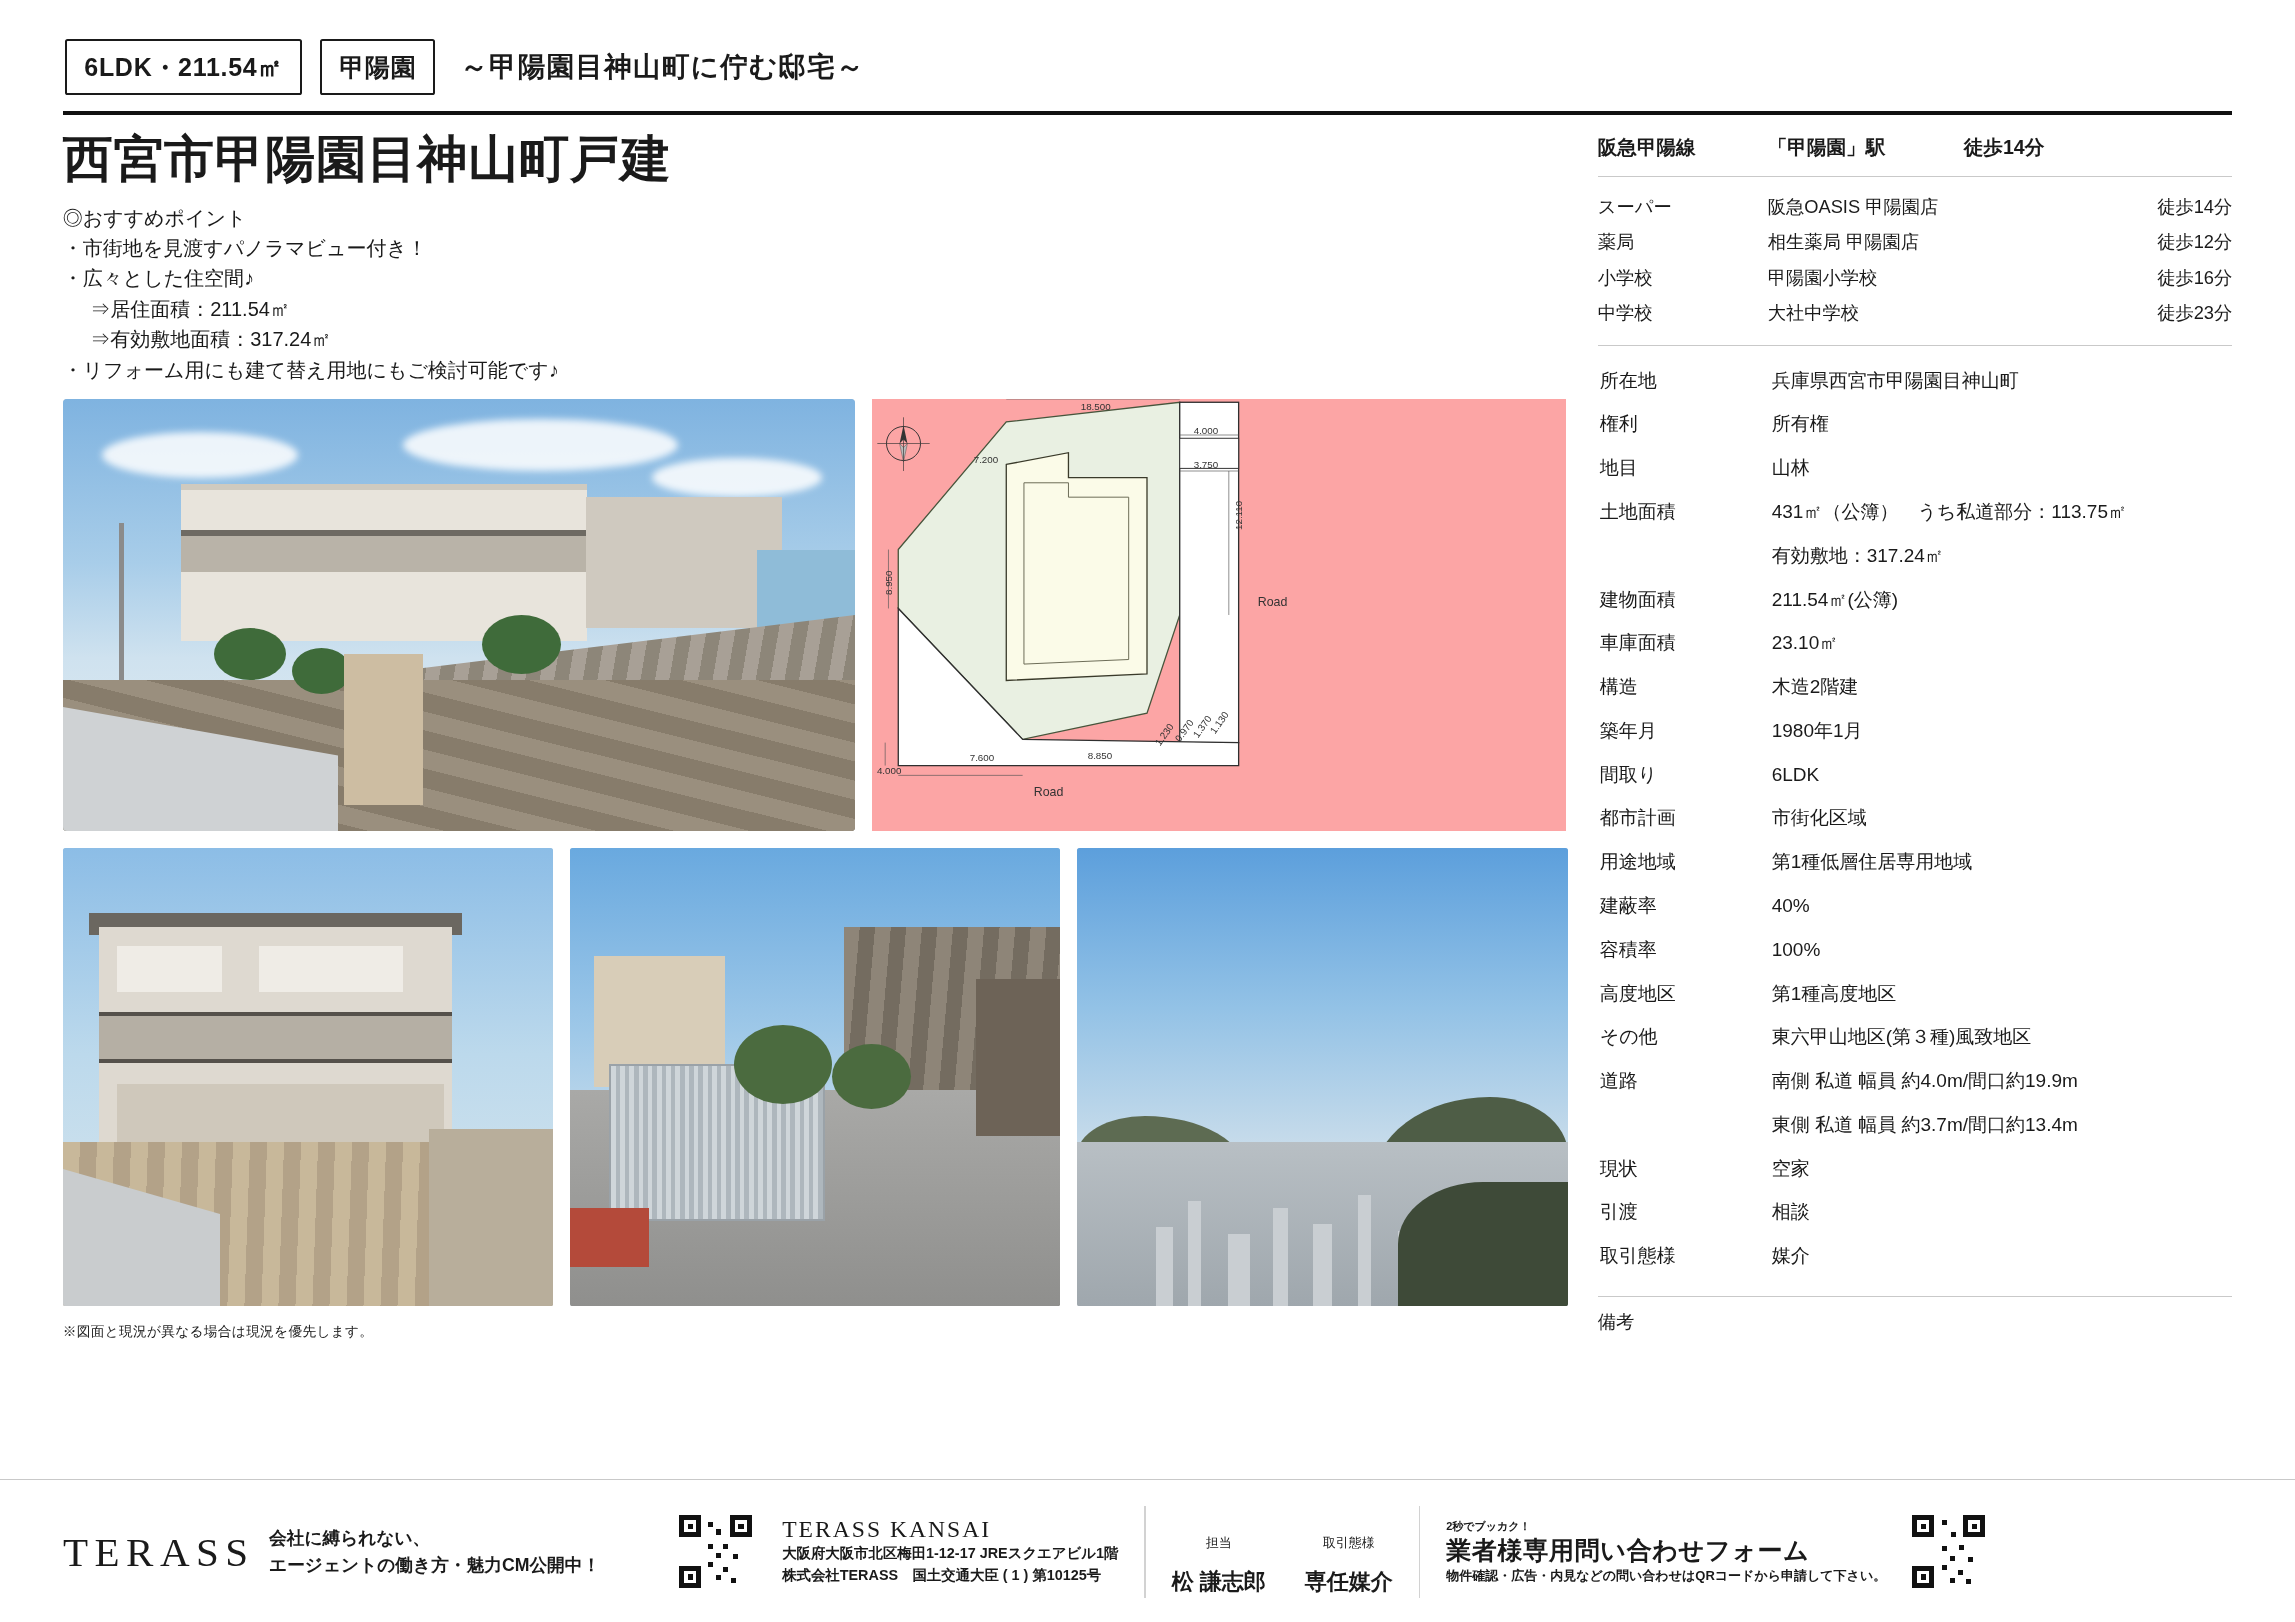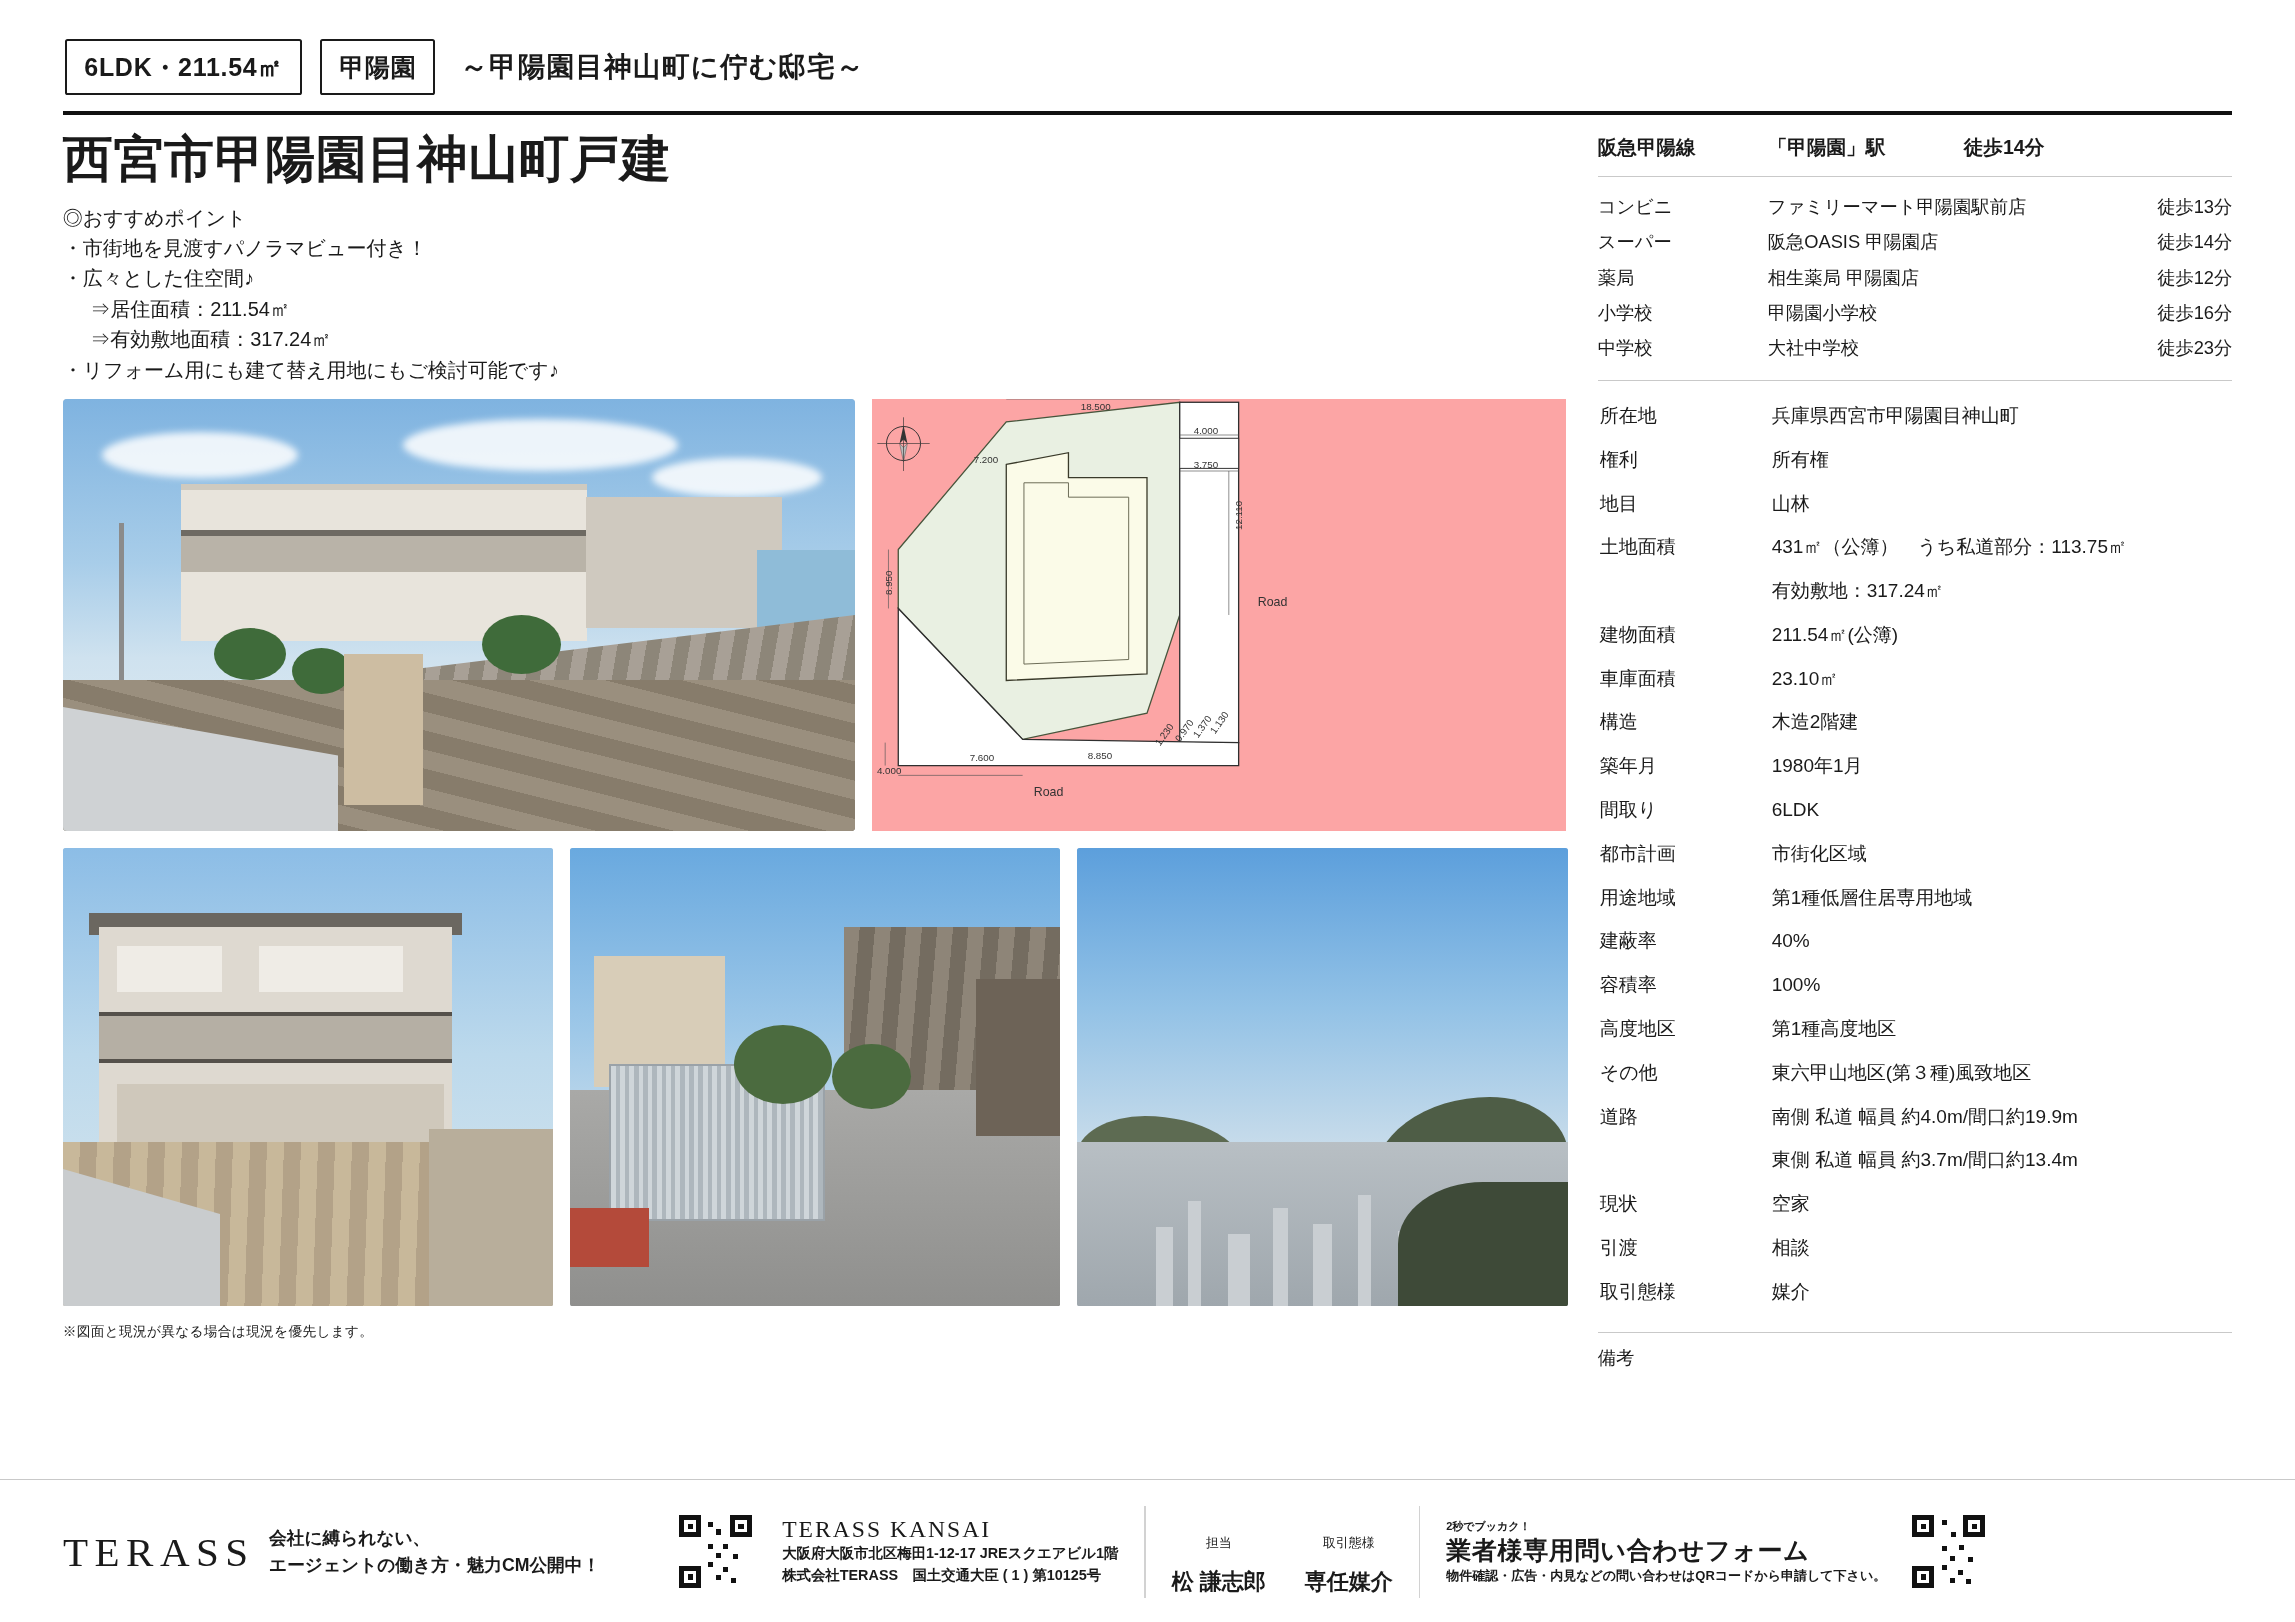--- a/index.html
+++ b/index.html
@@ -359,25 +359,20 @@
       <div class="accessbar">
         <div class="l">阪急甲陽線</div>
         <div class="m">「甲陽園」駅</div>
         <div class="r">徒歩14分</div>
       </div>
       <div class="hr"></div>
 
       <table class="kv">
         <tbody>
           <tr>
-            <td class="k">コンビニ</td>
-            <td class="v">ファミリーマート甲陽園駅前店</td>
-            <td class="t">徒歩13分</td>
-          </tr>
-          <tr>
             <td class="k">スーパー</td>
             <td class="v">阪急OASIS 甲陽園店</td>
             <td class="t">徒歩14分</td>
           </tr>
           <tr>
             <td class="k">薬局</td>
             <td class="v">相生薬局 甲陽園店</td>
             <td class="t">徒歩12分</td>
           </tr>
           <tr>

